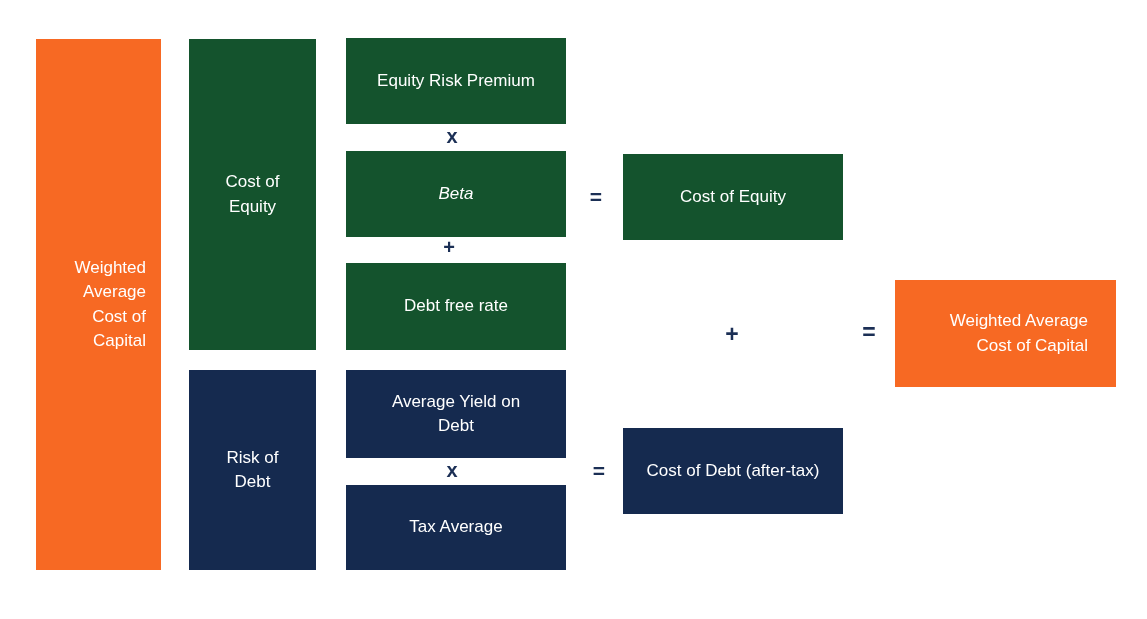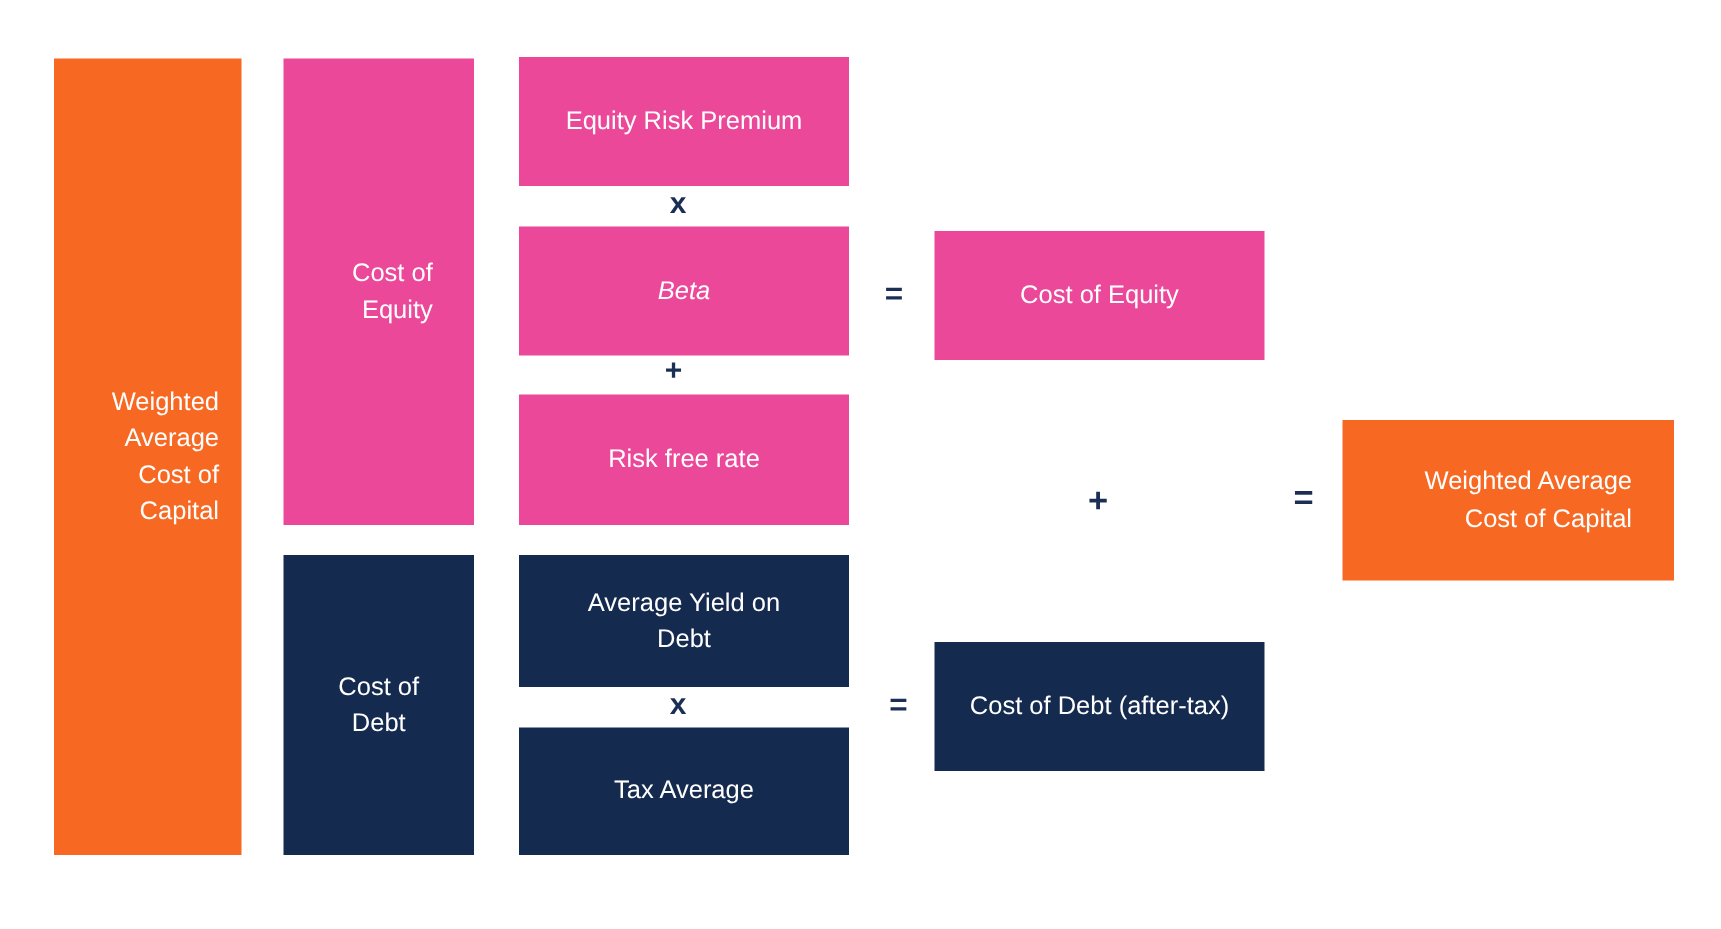--- a/index.html
+++ b/index.html
@@ -11,21 +11,21 @@
     overflow:hidden;
   }
   .box{
     position:absolute;
     display:flex;align-items:center;justify-content:center;
     text-align:center;
     color:#ffffff;
     font-size:17px;
     line-height:1.42;
   }
-  .teal{background:#ec4899;text-align:right;}
+  .teal{background:#14532d;}
   .navy{background:#152A4F;}
   .orange{background:#F76923;text-align:right;}
 
   
   #box-wacc-side{left:36px;top:39px;width:125px;height:531px;}
   #box-wacc-side .lbl{max-width:95px;}
   #box-coe-group{left:189px;top:39px;width:127px;height:311px;}
   #box-coe-group .lbl{max-width:72px;}
   #box-erp{left:346px;top:38px;width:220px;height:86px;}
   #box-beta{left:346px;top:151px;width:220px;height:86px;font-style:italic;}
@@ -72,30 +72,30 @@
 
   <div class="box teal" id="box-erp">
     <span class="lbl">Equity Risk Premium</span>
   </div>
   <span class="op" id="op-mult-equity">x</span>
   <div class="box teal" id="box-beta">
     <span class="lbl">Beta</span>
   </div>
   <span class="op" id="op-plus-equity">+</span>
   <div class="box teal" id="box-rfr">
-    <span class="lbl">Risk free rate</span>
+    <span class="lbl">Debt free rate</span>
   </div>
 
   <span class="op" id="op-eq-equity">=</span>
   <div class="box teal" id="box-coe-result">
     <span class="lbl">Cost of Equity</span>
   </div>
 
   <div class="box navy" id="box-cod-group">
-    <span class="lbl">Cost of Debt</span>
+    <span class="lbl">Risk of Debt</span>
   </div>
 
   <div class="box navy" id="box-ayd">
     <span class="lbl">Average Yield on Debt</span>
   </div>
   <span class="op" id="op-mult-debt">x</span>
   <div class="box navy" id="box-tax">
     <span class="lbl">Tax Average</span>
   </div>
 

